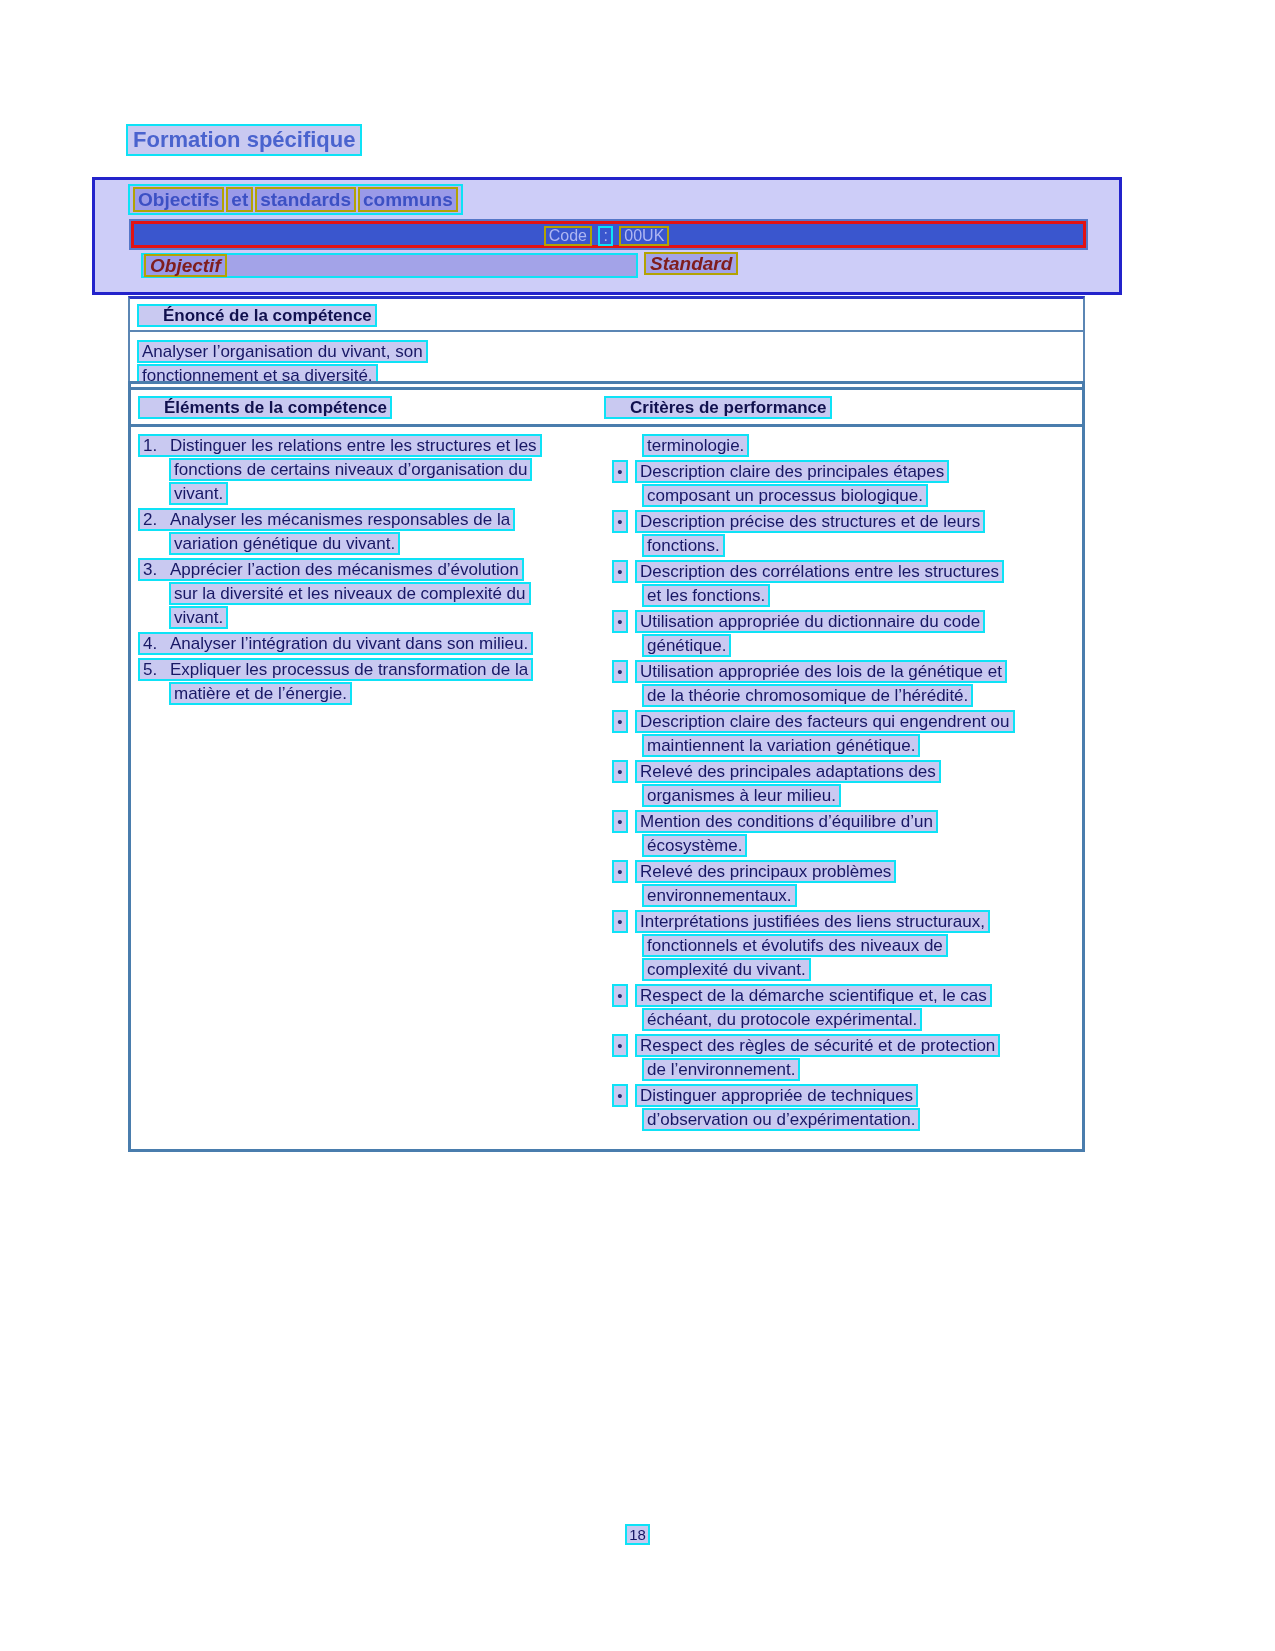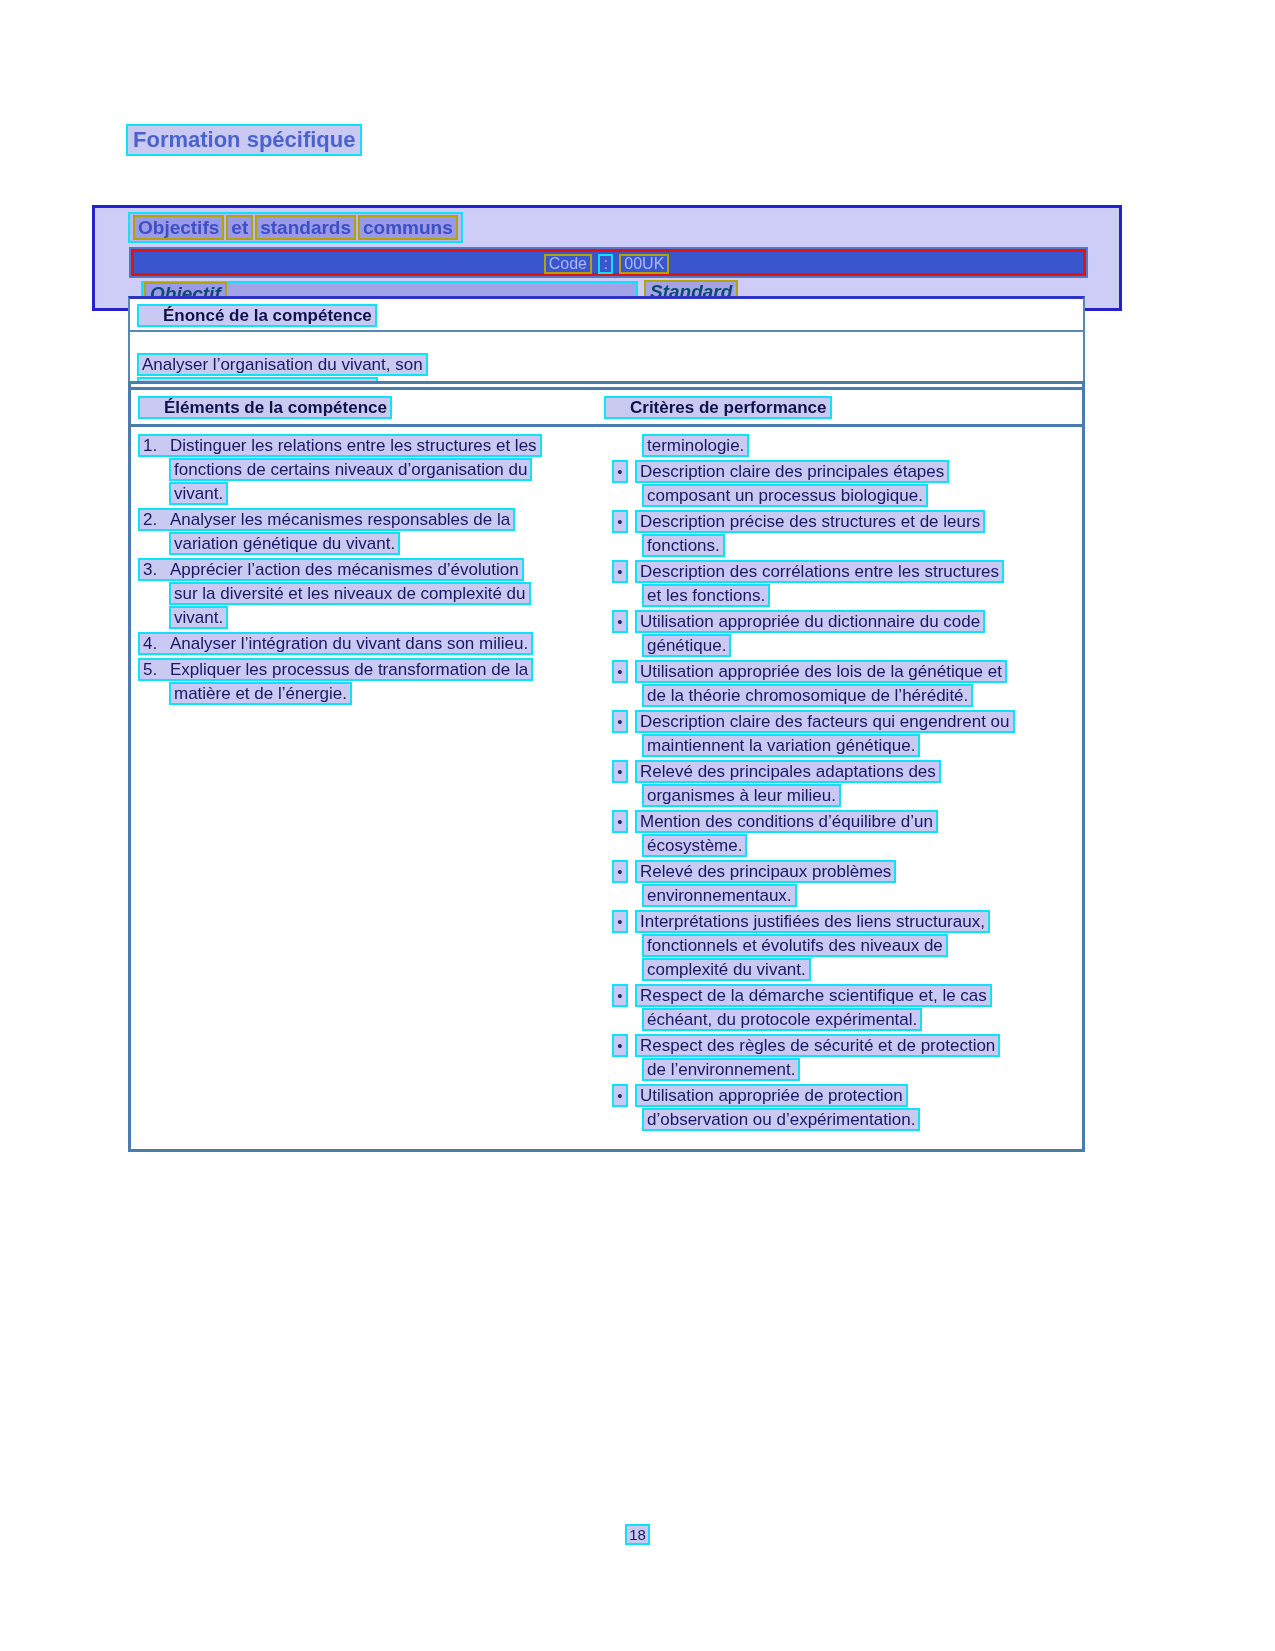--- a/index.html
+++ b/index.html
@@ -12,22 +12,22 @@
     display:inline-block; background:#c9c9f1; border:2px solid #0ee2f6;
     padding:0 3px; font-size:17px; line-height:19px; color:#181865;
     vertical-align:top; white-space:nowrap;
   }
   .bold { font-weight:bold; color:#10104e;padding-left:24px; }
   
   .title-wrap { position:absolute; left:126px; top:124px; }
   .title-wrap .hl { font-size:22px; line-height:26px; font-weight:bold; color:#4a63ce; padding:1px 5px;text-align:right; }
   
   .outer-box {
-    position:absolute; left:92px; top:177px; width:1030px; height:106px;
-    background:#cdcdf8; border:3px solid #2323cb; box-sizing:border-box;margin-top:28px;
+    position:absolute; left:92px; top:177px; width:1030px; height:118px;
+    background:#cdcdf8; border:3px solid #2323cb; box-sizing:border-box;
   }
   .heading-row { position:absolute; left:33px; top:4px; border:2px solid #0ee2f6; background:#b9b9ef; padding:1px 2px; white-space:nowrap; }
   .heading-row .word {
     display:inline-block; background:#9a9ae8; border:2px solid #b3a303;
     color:#3c50c4; font-size:19px; line-height:21px; font-weight:bold; padding:0 3px; margin:0 1px;
   }
   .code-bar {
     position:absolute; left:36px; top:41px; width:943px; height:21px;
     background:#3a56ce; border:3px solid #e21212; box-shadow:0 0 0 2px #5577c8;
     text-align:center; padding-right:6px; line-height:21px; white-space:nowrap;
@@ -37,31 +37,31 @@
     font-size:16px; line-height:16px; padding:0 3px; margin-left:2px; vertical-align:middle;
   }
   .code-bar .csep { border-color:#0ee2f6; }
   .objstd-band {
     position:absolute; left:46px; top:73px; width:497px; height:25px;
     background:#a3a3e8; border:2px solid #0ee2f6; box-sizing:border-box;
   }
   .objstd-word {
     display:inline-block; background:#9a9ae8; border:2px solid #b3a303;
     font-size:19px; line-height:19px; font-weight:bold; font-style:italic;
-    color:#0c4a6e; padding:0 4px; margin:0;
+    color:#7f1d1d; padding:0 4px; margin:0;
   }
   .objstd-band .objstd-word { position:absolute; left:1px; top:-1px; }
   .standard-box { position:absolute; left:549px; top:72px; background:#a3a3e8; }
   
   .tbl1 {
     position:absolute; left:128px; top:296px; width:957px; box-sizing:border-box;
     background:#ffffff; border:2px solid #5b86b4; border-top:3px solid #2a35c5;
   }
   .tbl1-header { padding:5px 7px 3px 7px; border-bottom:2px solid #5b86b4; }
-  .tbl1-body { padding:21px 7px 5px 7px; }
+  .tbl1-body { padding:8px 7px 5px 7px; }
   .tbl1-body .line { margin-bottom:1px; }
   
   .tbl2 {
     position:absolute; left:128px; top:381px; width:957px; height:771px;
     box-sizing:border-box; background:#ffffff; border:3px solid #4a7dad; overflow:hidden;
   }
   .tbl2-dbl { height:3px; border-bottom:3px solid #4a7dad; }
   .tbl2-header { display:flex; padding:6px 7px 5px 7px; border-bottom:3px solid #4a7dad; }
   .tbl2-header .cell-left { width:466px; }
   .tbl2-header .cell-right { flex:1; }
@@ -193,21 +193,21 @@
           </div>
           <div class="item">
             <div class="line"><span class="hl bullet-box">•</span><span class="hl">Respect de la démarche scientifique et, le cas</span></div>
             <div class="line cont-crit"><span class="hl">échéant, du protocole expérimental.</span></div>
           </div>
           <div class="item">
             <div class="line"><span class="hl bullet-box">•</span><span class="hl">Respect des règles de sécurité et de protection</span></div>
             <div class="line cont-crit"><span class="hl">de l’environnement.</span></div>
           </div>
           <div class="item">
-            <div class="line"><span class="hl bullet-box">•</span><span class="hl">Utilisation appropriée de protection</span></div>
+            <div class="line"><span class="hl bullet-box">•</span><span class="hl">Distinguer appropriée de techniques</span></div>
             <div class="line cont-crit"><span class="hl">d’observation ou d’expérimentation.</span></div>
           </div>
         </div>
     </div>
   </div>
 
   <div class="pageno-wrap">
     <span class="hl">18</span>
   </div>
 

